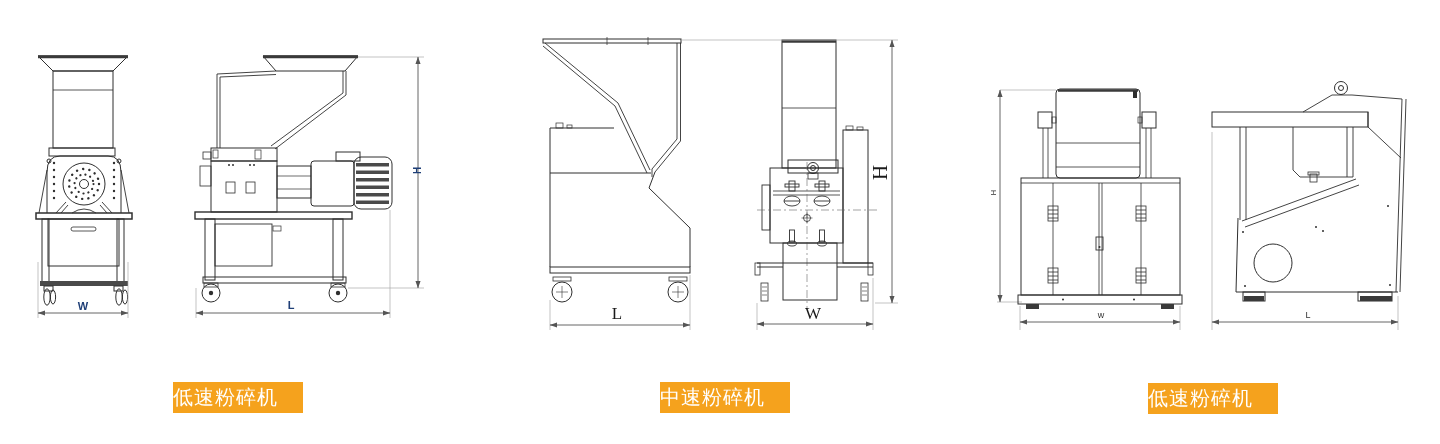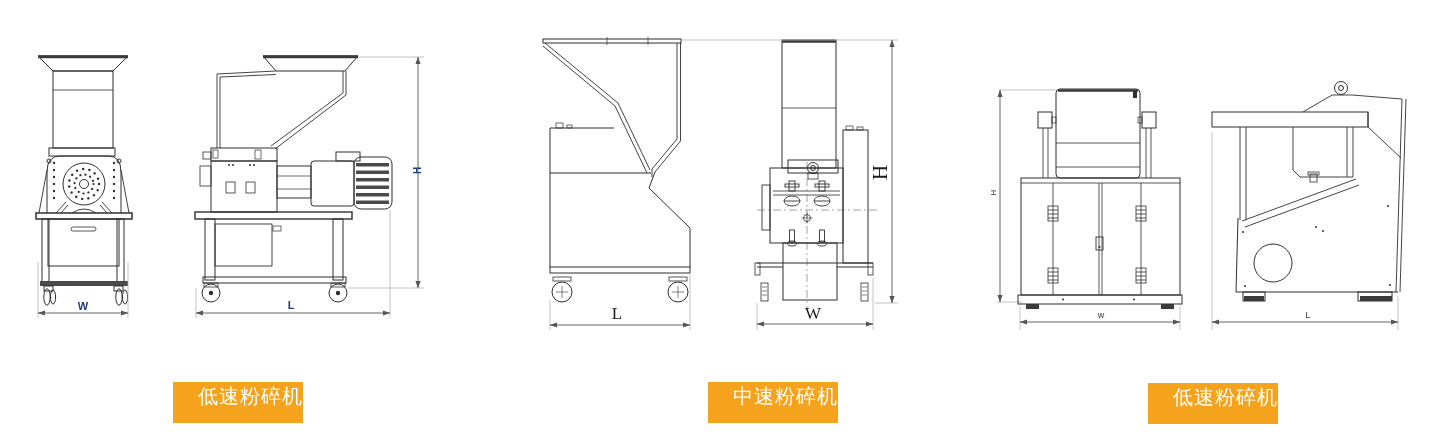--- a/index.html
+++ b/index.html
@@ -6,23 +6,23 @@
   .canvas{position:relative;width:1440px;height:444px;background:#ffffff;overflow:hidden;
           font-family:"Liberation Sans",sans-serif;}
   svg{position:absolute;left:0;top:0;}
   .dim-label{position:absolute;color:#1F3F77;font-weight:bold;font-size:11px;
              font-family:"Liberation Sans",sans-serif;text-align:center;width:16px;}
   .dim-label.serif{font-family:"Liberation Serif",serif;font-weight:normal;
                    color:#1a1a1a;font-size:17px;width:18px;}
   .dim-label.bigH{font-size:21px;}
   .dim-label.tiny{font-size:9px;color:#333;font-weight:normal;width:12px;}
   .rot{transform:rotate(-90deg);transform-origin:center center;display:inline-block;}
-  .name-tag{position:absolute;width:130px;height:41px;background:#F5A21D;color:#ffffff;
-            font-size:20px;line-height:31px;text-align:right;letter-spacing:1px;
-            font-family:Liberation Mono, monospace;}
+  .name-tag{position:absolute;width:130px;height:31px;background:#F5A21D;color:#ffffff;
+            font-size:20px;line-height:31px;text-align:left;letter-spacing:1px;
+            font-family:Liberation Sans, sans-serif;}
 </style>
 </head>
 <body>
 
 <div class="canvas">
 
 <svg width="1440" height="350" viewBox="0 0 1440 350">
   <defs>
     <marker id="arr" markerWidth="9" markerHeight="6" refX="8.2" refY="3" orient="auto-start-reverse">
       <path d="M0,0 L8.5,3 L0,6 Z" fill="#555"></path>
@@ -299,16 +299,16 @@
 
 <span class="dim-label serif" style="left:608px;top:304px;">L</span>
 <span class="dim-label serif" style="left:804px;top:304px;">W</span>
 <span class="dim-label serif bigH" style="left:872px;top:160px;"><span class="rot">H</span></span>
 
 <span class="dim-label tiny" style="left:988px;top:188px;font-size:8px;"><span class="rot">H</span></span>
 <span class="dim-label tiny" style="left:1095px;top:310px;">w</span>
 <span class="dim-label tiny" style="left:1302px;top:310px;">L</span>
 
 <div class="name-tag" style="left:173px;top:382px;">低速粉碎机</div>
-<div class="name-tag" style="left:660px;top:382px;margin-left:48px;">中速粉碎机</div>
+<div class="name-tag" style="left:660px;top:382px;">中速粉碎机</div>
 <div class="name-tag" style="left:1148px;top:383px;">低速粉碎机</div>
 
 </div>
 
 </body></html>

